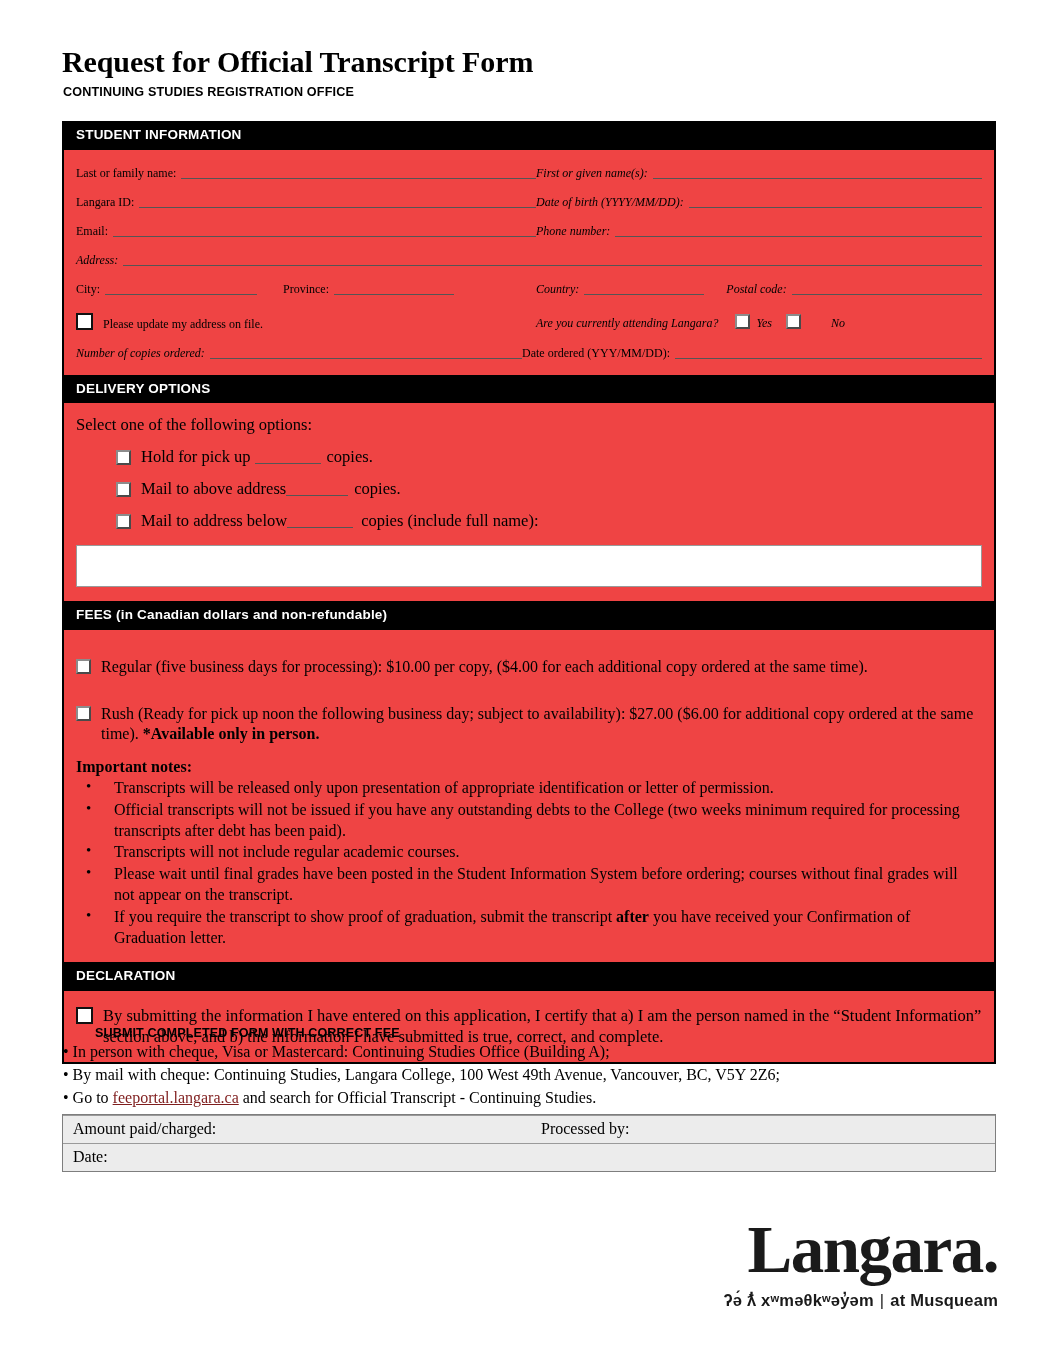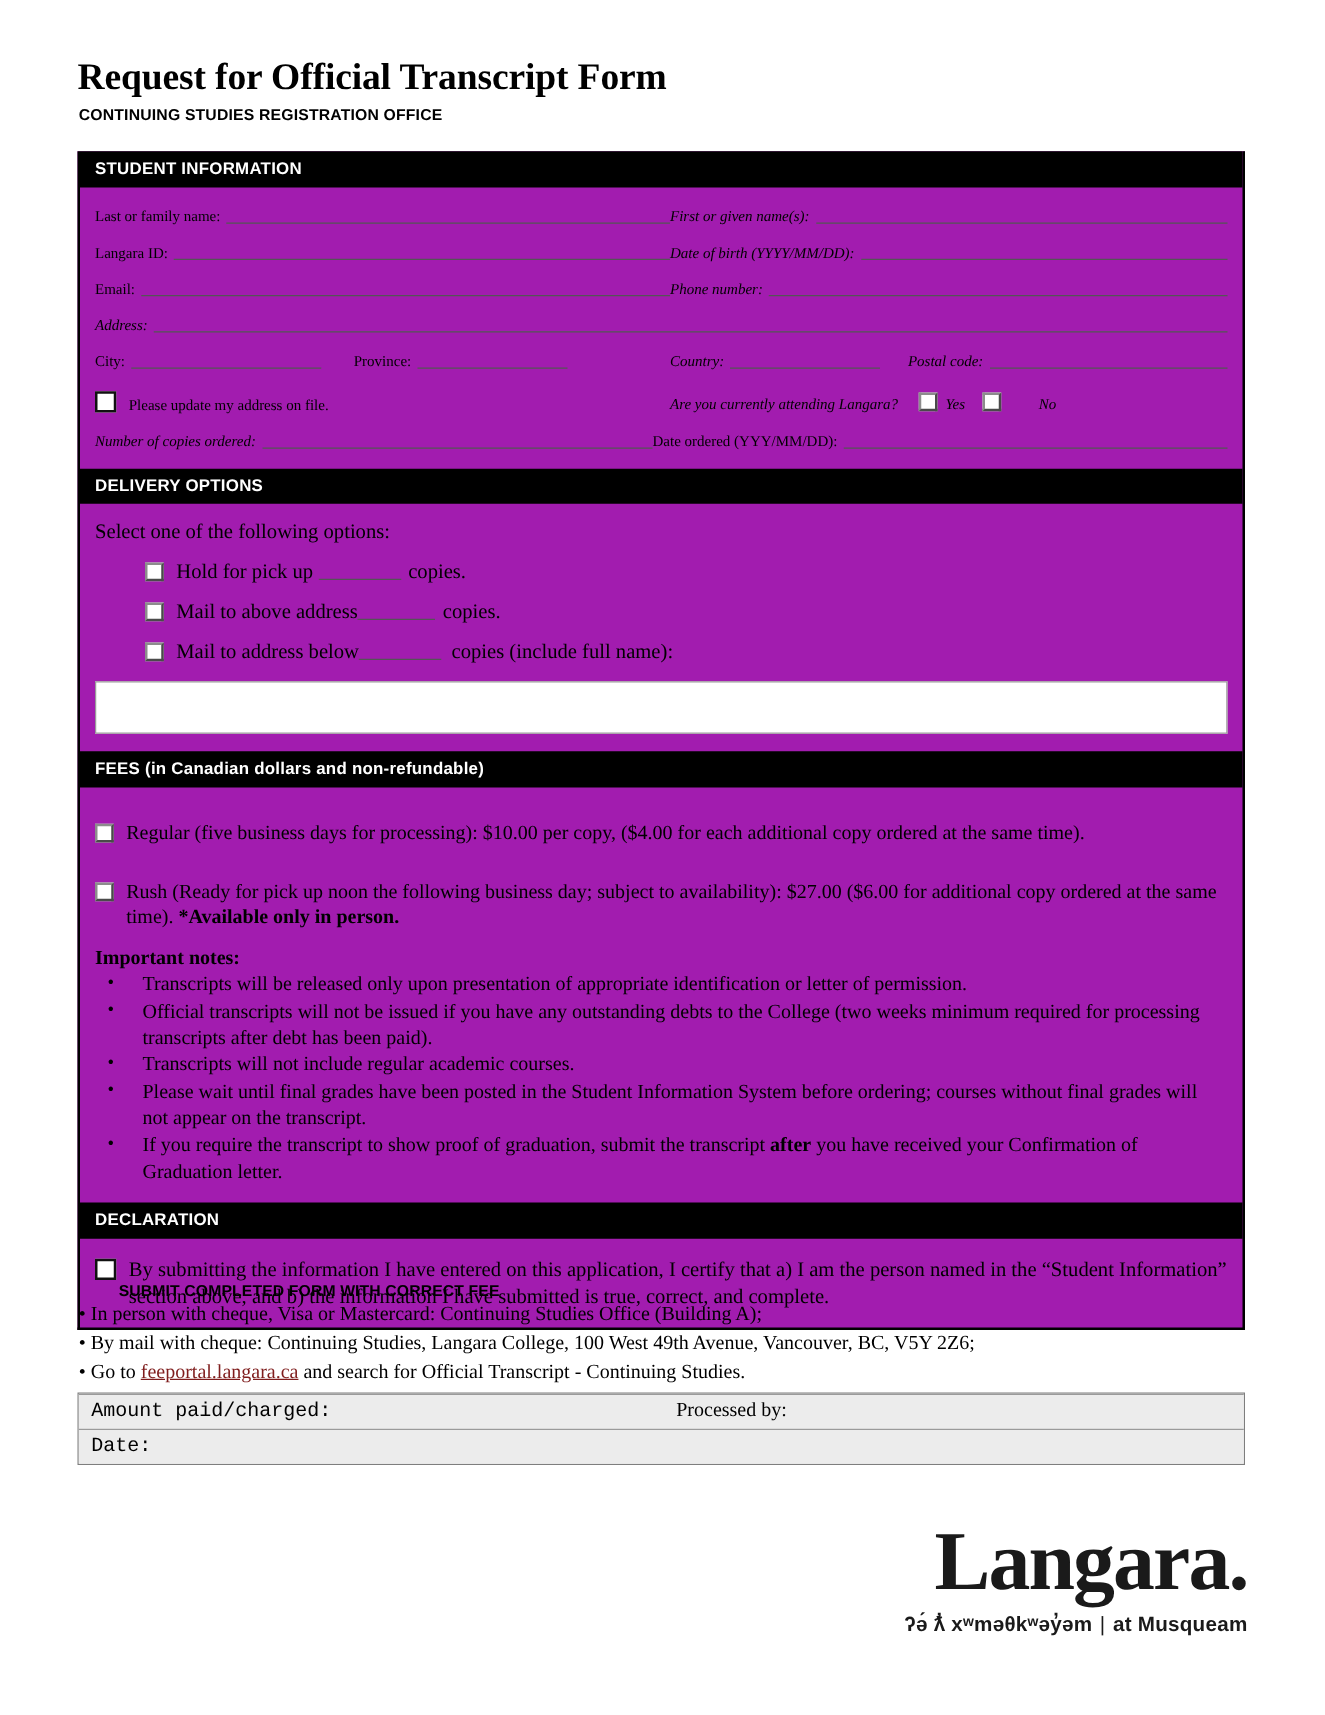--- a/index.html
+++ b/index.html
@@ -42,21 +42,21 @@
   }
 
   
   .form-frame {
     position: absolute;
     left: 62px;
     top: 121px;
     width: 934px;
     border: 2px solid #000;
     border-top: none;
-    background: #a21caf;
+    background: #ef4444;
   }
 
   .band {
     background: #000;
     color: #fff;
     font-family: "Liberation Sans", sans-serif;
     font-size: 13.5px;
     font-weight: bold;
     letter-spacing: 0.2px;
     padding: 6px 10px 7px 12px;
@@ -221,21 +221,21 @@
     letter-spacing: 0.2px;
     padding: 5px 10px 6px 10px;
   }
   .office-row {
     background: #ececec;
     display: flex;
     font-size: 16px;
     padding: 4px 10px 5px 10px;
     border-top: 1px solid #9a9a9a;
   }
-  .office-row .c1 { width: 468px; flex: none; font-family: Liberation Mono, monospace; }
+  .office-row .c1 { width: 468px; flex: none; }
   .office-row .c2 { flex: 1; }
 
   
   .logo-wrap {
     position: absolute;
     right: 62px;
     top: 1218px;
     text-align: right;
   }
   .logo-word {

